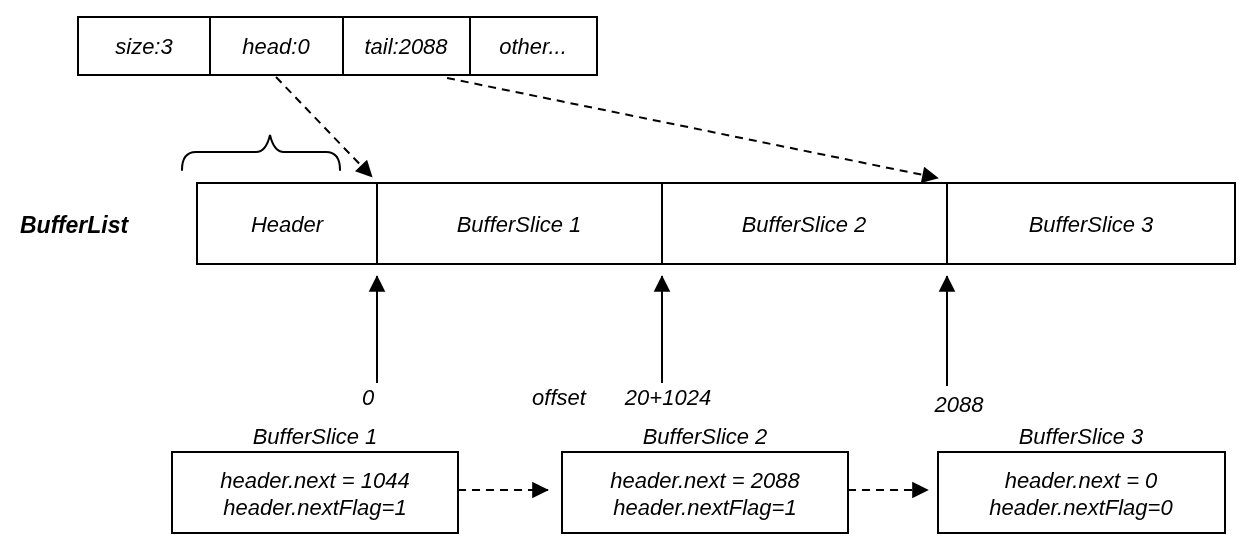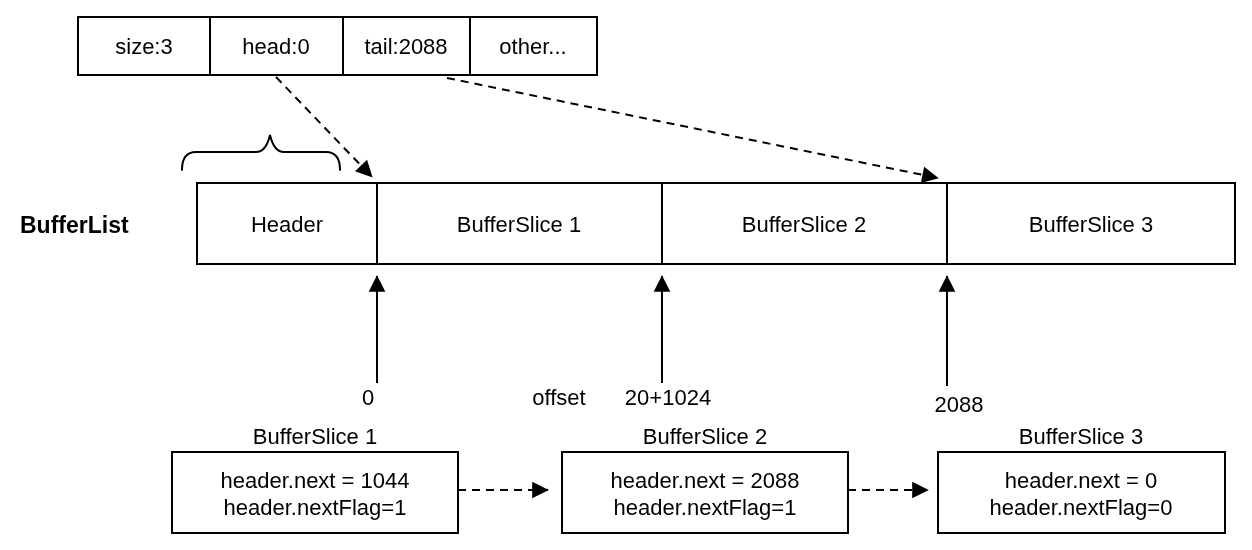--- a/index.html
+++ b/index.html
@@ -6,20 +6,21 @@
     margin: 0;
     padding: 0;
     background: #ffffff;
   }
   .stage {
     position: relative;
     width: 1252px;
     height: 550px;
     background: #ffffff;
     overflow: hidden;
+    font-style: italic;
   }
   svg text {
     font-family: "Liberation Sans", "DejaVu Sans", sans-serif;
     fill: #000000;
     font-size: 22px;
   }
   svg .bold-label {
     font-weight: bold;
     font-size: 23px;
   }

